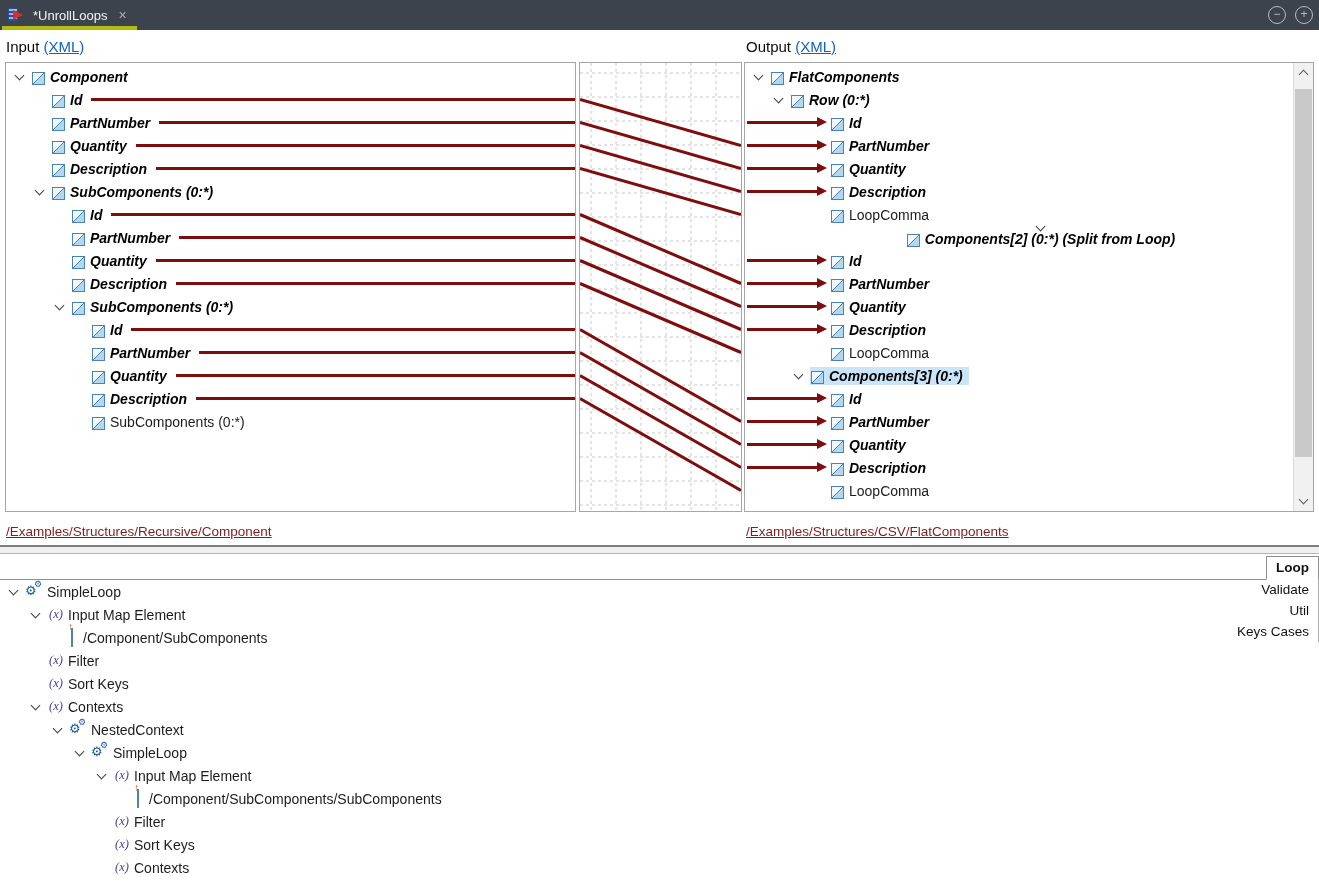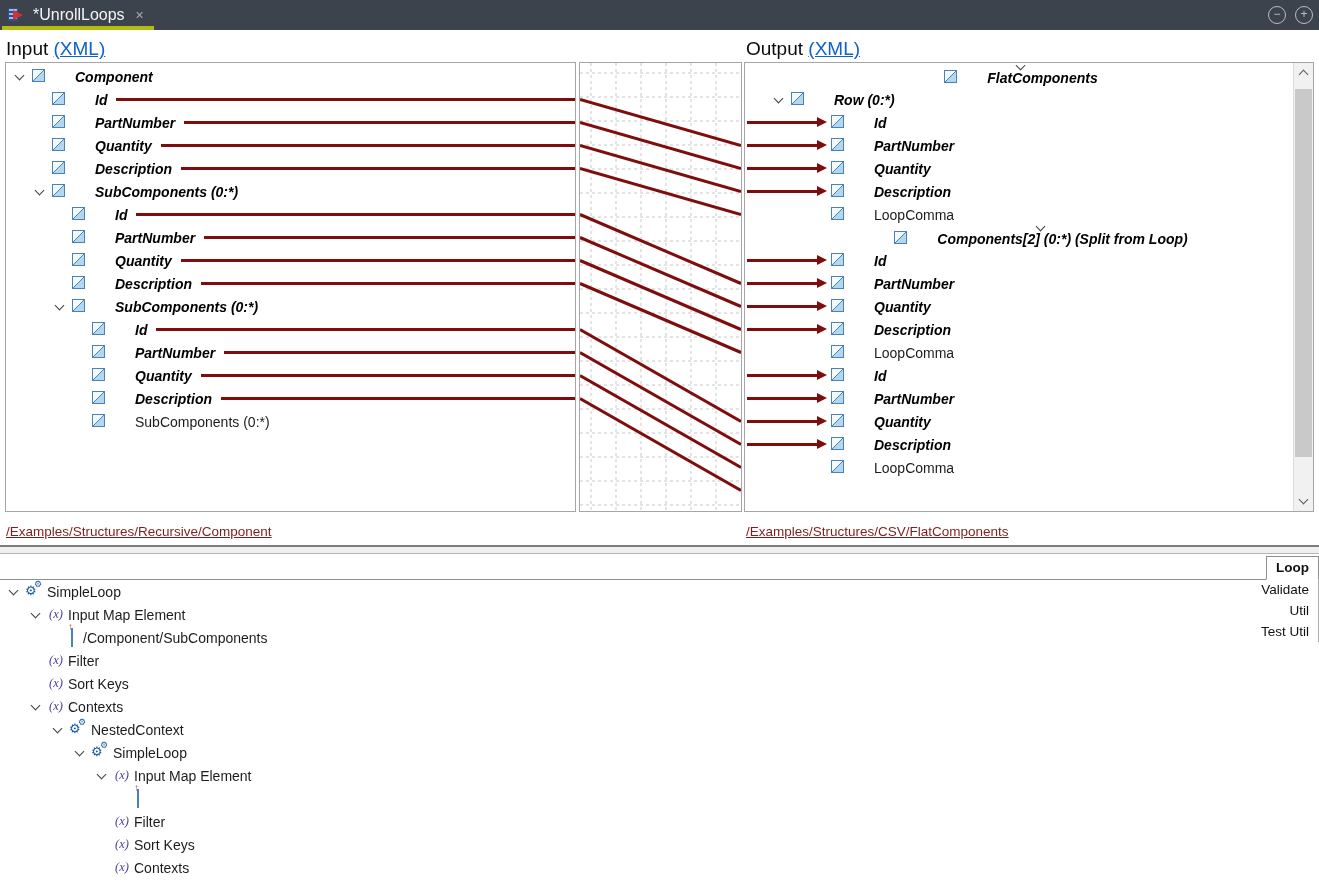--- a/index.html
+++ b/index.html
@@ -3,51 +3,51 @@
 <meta charset="utf-8">
 <style>
   html,body{margin:0;padding:0;}
   body{width:1319px;height:887px;position:relative;overflow:hidden;background:#fff;
        font-family:"Liberation Sans",sans-serif;}
   
   .tabbar{position:absolute;left:0;top:0;width:100%;height:30px;background:#3d434c;
           display:flex;align-items:center;}
   .tab{position:relative;display:flex;align-items:center;height:30px;padding:0 10px 0 8px;gap:7px;}
   .tab-underline{position:absolute;left:2px;right:0px;bottom:0;height:4px;background:#b3bd11;}
-  .tabtitle{color:#f2f3f5;font-size:16px;}
+  .tabtitle{color:#f2f3f5;font-size:13px;}
   .tabclose{color:#a9afb6;font-size:14px;margin-left:4px;}
   .tabicon{width:18px;height:16px;position:relative;flex:none;}
   .ti-doc{position:absolute;left:0;top:1px;width:10px;height:13px;background:#9db8dc;
           border:1px solid #2c4f92;box-sizing:border-box;
           background:repeating-linear-gradient(#9dbce4 0 2px,#2c4f92 2px 4px);}
   .ti-arrow{position:absolute;left:5px;top:3px;width:0;height:0;
             border-left:10px solid #d43030;border-top:5px solid transparent;border-bottom:5px solid transparent;}
   .wincontrols{margin-left:auto;display:flex;gap:9px;padding-right:6px;}
   .circlebtn{width:16px;height:16px;border:1.5px solid #b9bdc2;border-radius:50%;color:#b9bdc2;
              font-size:12px;line-height:15px;text-align:center;flex:none;}
   
-  .hdr{position:absolute;top:38px;font-size:19px;color:#0b0b0b;}
+  .hdr{position:absolute;top:38px;font-size:15px;color:#0b0b0b;}
   .hdr .xlink{color:#0f62c6;text-decoration:underline;}
   
   .panel{position:absolute;top:62px;height:450px;background:#fff;border:1px solid #a6a6a6;box-sizing:border-box;}
   #leftPanel{left:5px;width:571px;padding-top:2px;}
   #midPanel{left:579px;width:163px;}
   #rightPanel{left:744px;width:570px;}
   #rightTreeWrap{position:absolute;left:0;top:2px;right:19px;bottom:0;overflow:hidden;}
   
   .trow{display:flex;align-items:center;height:23px;position:relative;white-space:nowrap;}
   .chevslot{width:17px;flex:none;display:flex;align-items:center;}
   .chev{width:6px;height:6px;border-right:1.7px solid #3f3f3f;border-bottom:1.7px solid #3f3f3f;
         transform:rotate(45deg);margin-left:2px;margin-top:-3px;}
   .elicon{width:13px;height:13px;flex:none;box-sizing:border-box;border:1px solid #4a82b8;margin-right:5px;
           background:linear-gradient(to bottom right,#f2fafe 46%,#4a82b8 46%,#4a82b8 54%,#b2d7ee 54%);}
   .lbl{font-size:14px;color:#000;padding-right:3px;}
   .b .lbl{font-weight:bold;font-style:italic;}
   .reg .lbl{color:#1c1c1c;}
-  .iconlbl{display:flex;align-items:flex-start;padding:1px 3px 1px 1px;gap:25px;}
+  .iconlbl{display:flex;align-items:flex-end;padding:1px 3px 1px 1px;}
   .sel{background:#cbe5f8;}
   .mline{flex:1;height:3px;background:#7e0e0e;margin-left:3px;}
   .arrowline{position:absolute;left:2px;top:10px;height:3px;width:71px;background:#7e0e0e;}
   .arrowhead{position:absolute;left:72px;top:6px;width:0;height:0;
              border-left:10px solid #7e0e0e;border-top:5.5px solid transparent;border-bottom:5.5px solid transparent;}
   
   .sbar{position:absolute;top:0;right:0;width:19px;height:448px;background:#f1f1f1;border-left:1px solid #dcdcdc;}
   .sb-btn{position:absolute;left:0;width:19px;height:17px;display:flex;align-items:center;justify-content:center;}
   .sb-up{top:1px;}.sb-down{bottom:1px;}
   .sb-chev{width:6px;height:6px;border-right:1.6px solid #5a5a5a;border-bottom:1.6px solid #5a5a5a;}
@@ -268,21 +268,21 @@
       <line x1="0" y1="174.5" x2="161" y2="243.5" stroke="#7e0e0e" stroke-width="3"></line>
       <line x1="0" y1="197.5" x2="161" y2="266.5" stroke="#7e0e0e" stroke-width="3"></line>
       <line x1="0" y1="220.5" x2="161" y2="289.5" stroke="#7e0e0e" stroke-width="3"></line>
       <line x1="0" y1="266.5" x2="161" y2="358.5" stroke="#7e0e0e" stroke-width="3"></line>
       <line x1="0" y1="289.5" x2="161" y2="381.5" stroke="#7e0e0e" stroke-width="3"></line>
       <line x1="0" y1="312.5" x2="161" y2="404.5" stroke="#7e0e0e" stroke-width="3"></line>
       <line x1="0" y1="335.5" x2="161" y2="427.5" stroke="#7e0e0e" stroke-width="3"></line>
     </svg></div>
 <div id="rightPanel" class="panel">
   <div id="rightTreeWrap">
-      <div class="trow b" style="padding-left: 8px; flex-direction: column;">
+      <div class="trow b" style="padding-left: 8px;">
         <span class="chevslot">
           <span class="chev"></span>
         </span>
         <span class="iconlbl">
           <span class="elicon"></span>
           <span class="lbl">FlatComponents</span>
         </span>
       </div>
       <div class="trow b" style="padding-left: 28px;">
         <span class="chevslot">
@@ -379,20 +379,29 @@
         <span class="iconlbl">
           <span class="elicon"></span>
           <span class="lbl">Description</span>
         </span>
       </div>
       <div class="trow reg" style="padding-left: 68px;">
         <span class="chevslot"></span>
         <span class="iconlbl">
           <span class="elicon"></span>
           <span class="lbl">LoopComma</span>
+        </span>
+      </div>
+      <div class="trow b" style="padding-left: 48px;">
+        <span class="chevslot">
+          <span class="chev"></span>
+        </span>
+        <span class="iconlbl sel">
+          <span class="elicon"></span>
+          <span class="lbl">Components[3] (0:*)</span>
         </span>
       </div>
       <div class="trow b" style="padding-left: 68px;">
         <span class="arrowline"></span>
         <span class="arrowhead"></span>
         <span class="chevslot"></span>
         <span class="iconlbl">
           <span class="elicon"></span>
           <span class="lbl">Id</span>
         </span>
@@ -445,21 +454,21 @@
 
 <a class="pathlink" id="inLink">/Examples/Structures/Recursive/Component</a>
 <a class="pathlink" id="outLink">/Examples/Structures/CSV/FlatComponents</a>
 
 <div class="splitter"></div>
 
 <div class="btabs" id="btabs">
     <span class="btab active">Loop</span>
     <span class="btab">Validate</span>
     <span class="btab">Util</span>
-    <span class="btab">Test Util</span>
+    <span class="btab">Keys Cases</span>
   </div>
 <div id="bottomTree">
     <div class="trow reg" style="padding-left: 8px;">
       <span class="chevslot">
         <span class="chev"></span>
       </span>
       <span class="gears">
         <span class="g1">⚙</span>
         <span class="g2">⚙</span>
       </span>
@@ -517,20 +526,21 @@
     <div class="trow reg" style="padding-left: 96px;">
       <span class="chevslot">
         <span class="chev"></span>
       </span>
       <span class="fxicon">(x)</span>
       <span class="lbl">Input Map Element</span>
     </div>
     <div class="trow reg" style="padding-left: 118px;">
       <span class="chevslot"></span>
       <span class="targetwrap"><span class="elicon"></span><span class="uparrow">↑</span></span>
+      <span class="lbl">/Component/SubComponents/SubComponents</span>
     </div>
     <div class="trow reg" style="padding-left: 96px;">
       <span class="chevslot"></span>
       <span class="fxicon">(x)</span>
       <span class="lbl">Filter</span>
     </div>
     <div class="trow reg" style="padding-left: 96px;">
       <span class="chevslot"></span>
       <span class="fxicon">(x)</span>
       <span class="lbl">Sort Keys</span>

